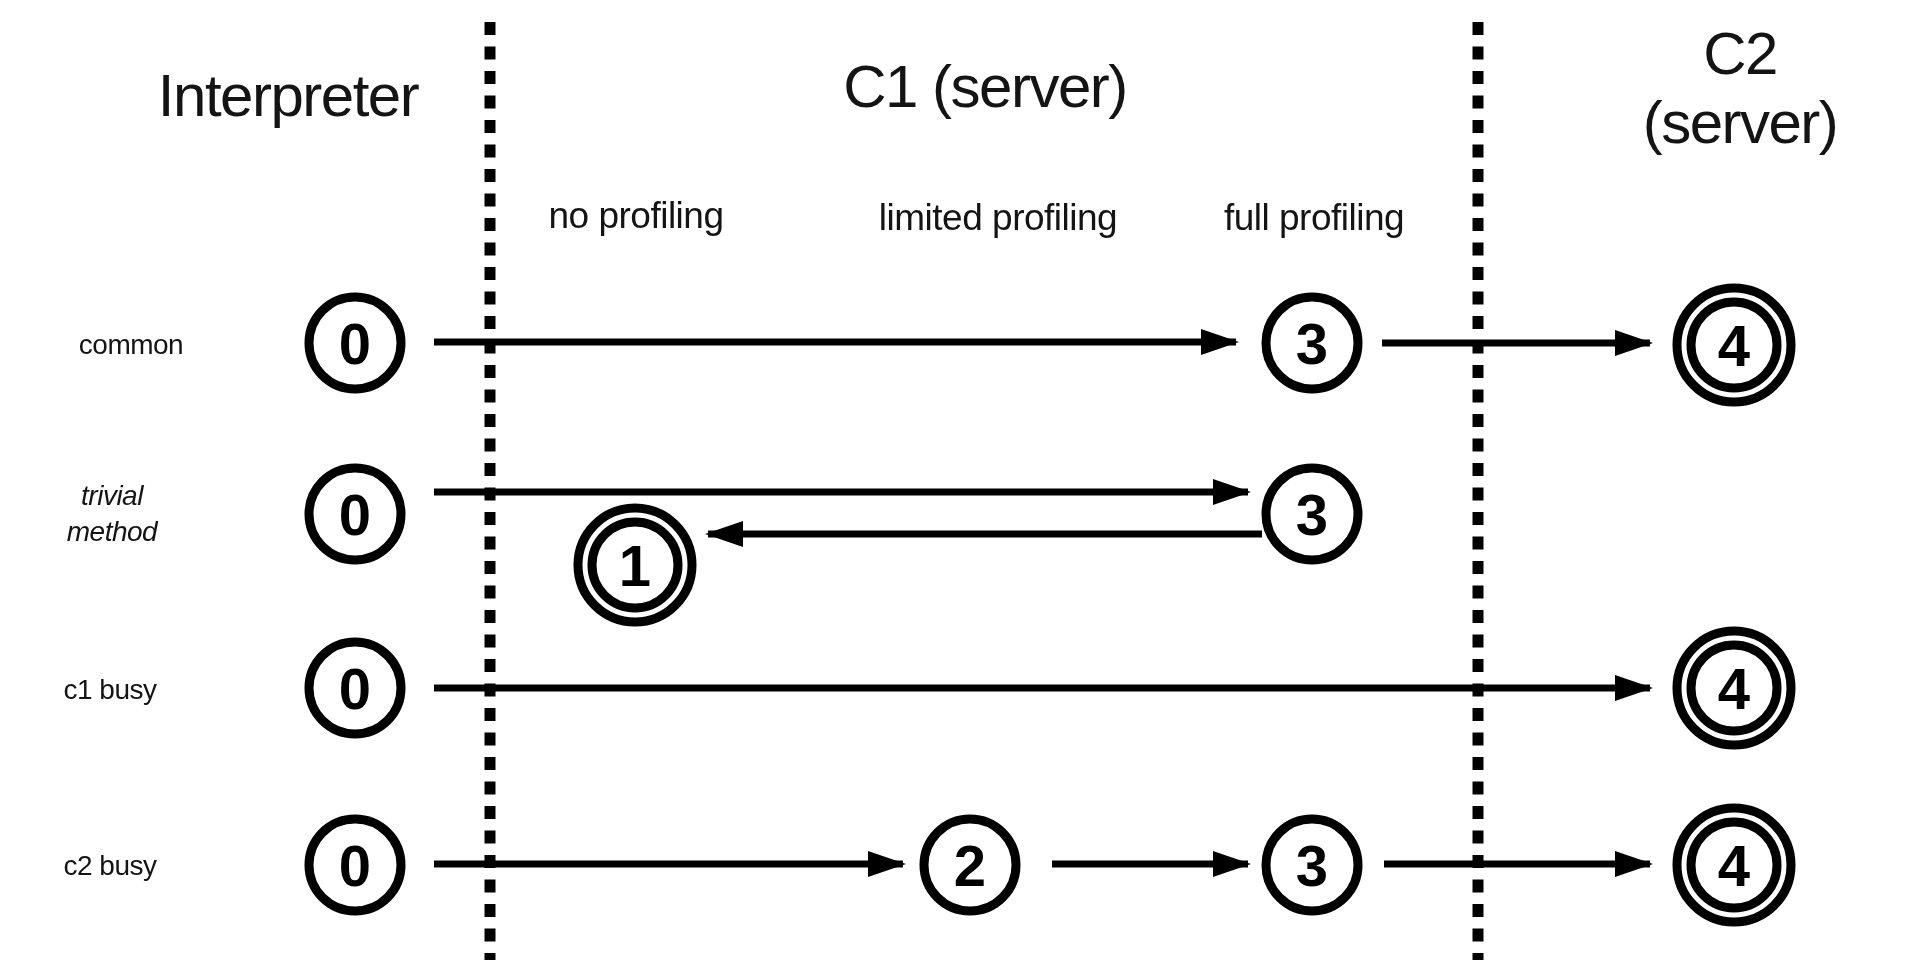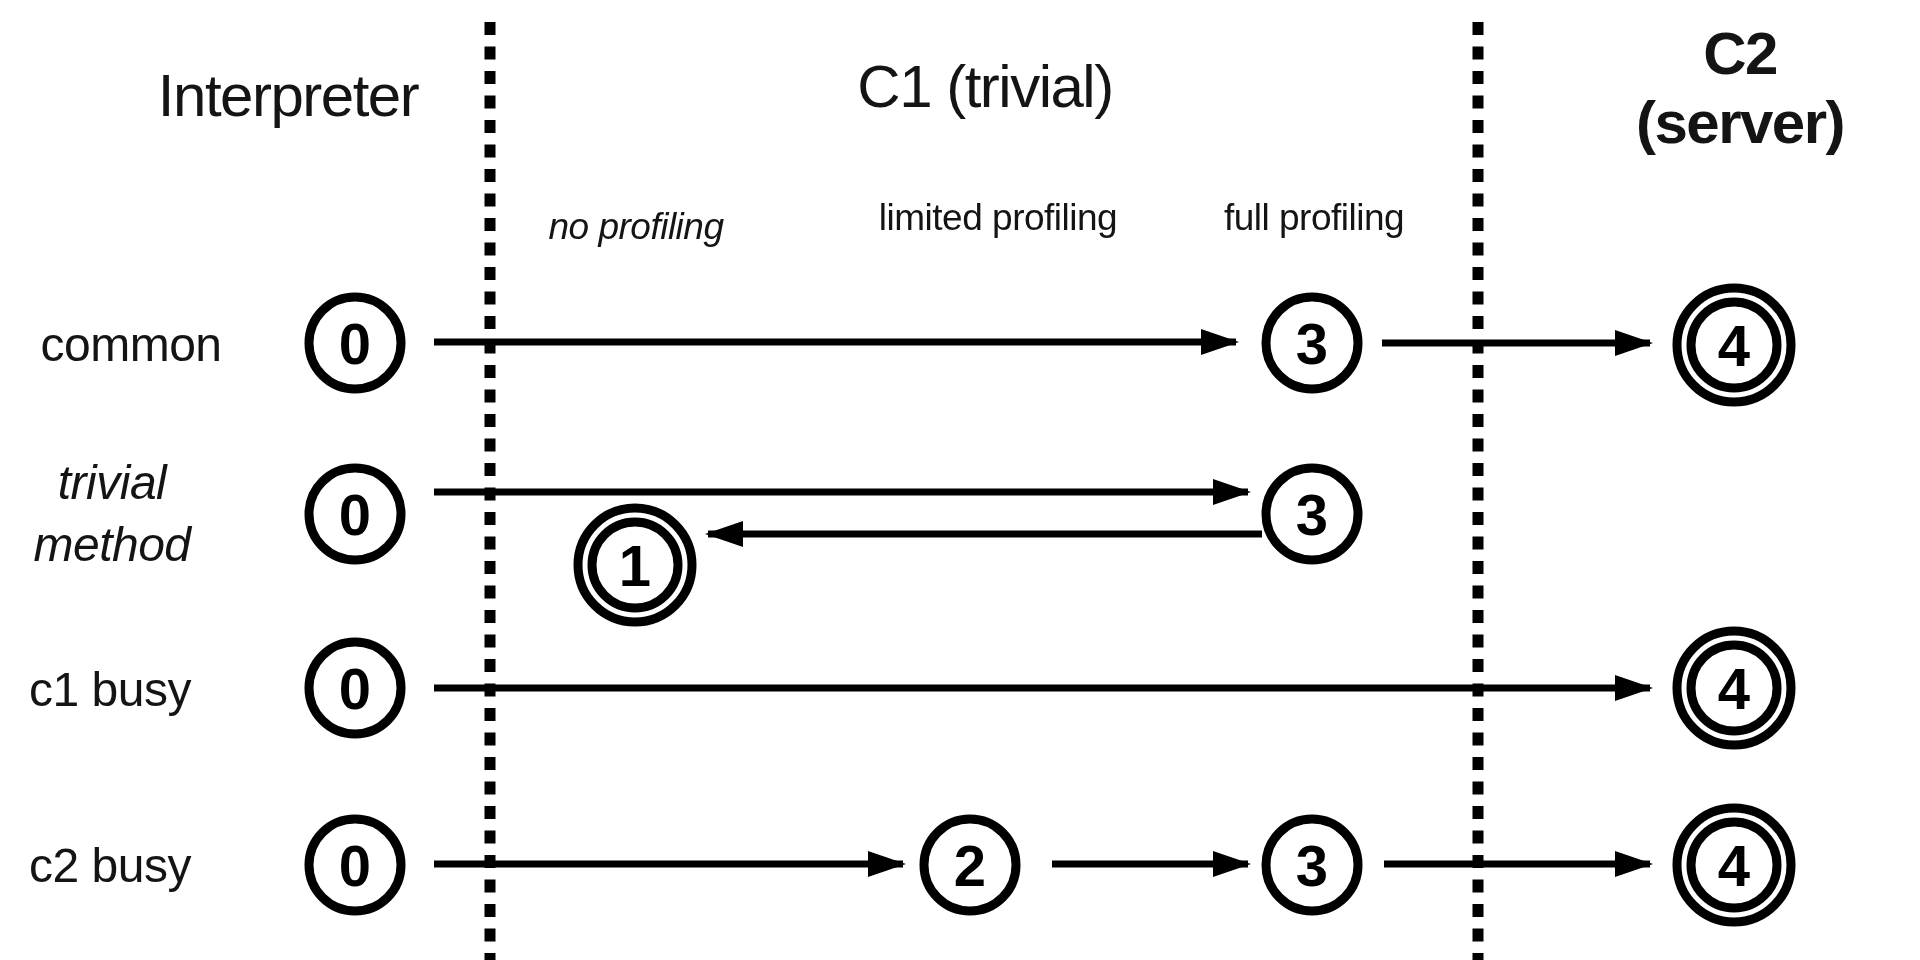--- a/index.html
+++ b/index.html
@@ -16,21 +16,21 @@
   .lbl {
     position: absolute;
     transform: translate(-50%, -50%);
     white-space: pre-line;
     text-align: center;
     color: #141414;
     font-weight: 300;
   }
   .col-header { font-size: 60px; letter-spacing: -1.5px; }
   .sub-label  { font-size: 37px; letter-spacing: -0.5px; }
-  .row-label  { font-size: 48px; letter-spacing: -0.5px; line-height: 1.3; }
+  .row-label  { font-size: 28px; letter-spacing: -0.5px; line-height: 1.3; }
 </style>
 </head>
 <body>
 
 <div class="canvas">
   <svg id="diagram-svg" width="1920" height="960" viewBox="0 0 1920 960">
       <defs>
         <marker id="arrowhead" markerUnits="userSpaceOnUse" markerWidth="42" markerHeight="30" refX="35" refY="13" orient="auto">
           <path d="M0,0 L38,13 L0,26 Z" fill="#000000"></path>
         </marker>
@@ -93,24 +93,24 @@
         <text x="1312" y="865" dy="0.36em" text-anchor="middle" font-family="&quot;Liberation Sans&quot;, sans-serif" font-size="58" font-weight="bold" fill="#000000">3</text>
       </g>
       <g>
         <circle cx="1734" cy="865" r="57" fill="none" stroke="#000000" stroke-width="9"></circle>
         <circle cx="1734" cy="865" r="43" fill="#ffffff" stroke="#000000" stroke-width="9"></circle>
         <text x="1734" y="865" dy="0.36em" text-anchor="middle" font-family="&quot;Liberation Sans&quot;, sans-serif" font-size="58" font-weight="bold" fill="#000000">4</text>
       </g>
     </svg>
 
   <div class="lbl col-header" style="left: 288px; top: 95px;">Interpreter</div>
-  <div class="lbl col-header" style="left: 985px; top: 86px;">C1 (trivial)</div>
-  <div class="lbl col-header" style="left: 1740px; top: 88px; font-weight: bold;">C2 (server)</div>
+  <div class="lbl col-header" style="left: 985px; top: 86px;">C1 (server)</div>
+  <div class="lbl col-header" style="left: 1740px; top: 88px;">C2 (server)</div>
 
-  <div class="lbl sub-label" style="left: 636px; top: 227px; font-style: italic;">no profiling</div>
+  <div class="lbl sub-label" style="left: 636px; top: 216px;">no profiling</div>
   <div class="lbl sub-label" style="left: 998px; top: 218px;">limited profiling</div>
   <div class="lbl sub-label" style="left: 1314px; top: 218px; text-align: center;">full profiling</div>
 
   <div class="lbl row-label" style="left: 131px; top: 345px;">common</div>
   <div class="lbl row-label" style="left: 112px; top: 514px; font-style: italic;">trivial
 method</div>
   <div class="lbl row-label" style="left: 110px; top: 690px;">c1 busy</div>
   <div class="lbl row-label" style="left: 110px; top: 866px; text-align: center;">c2 busy</div>
 </div>
 

